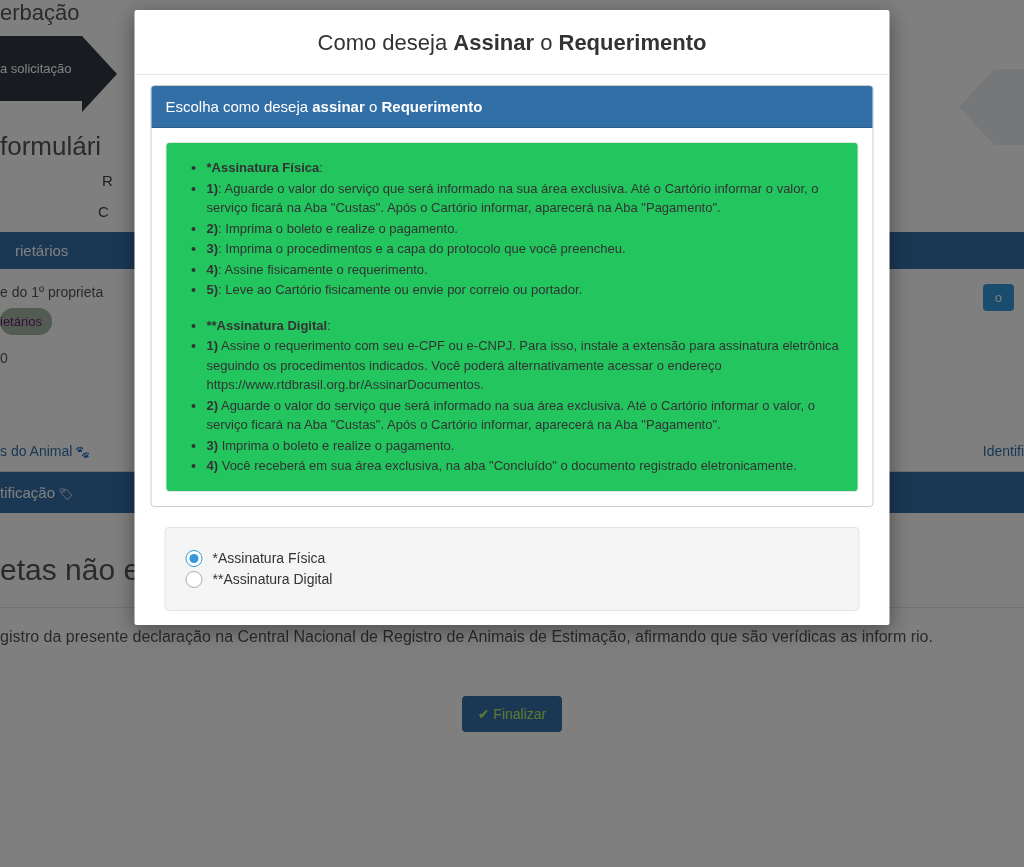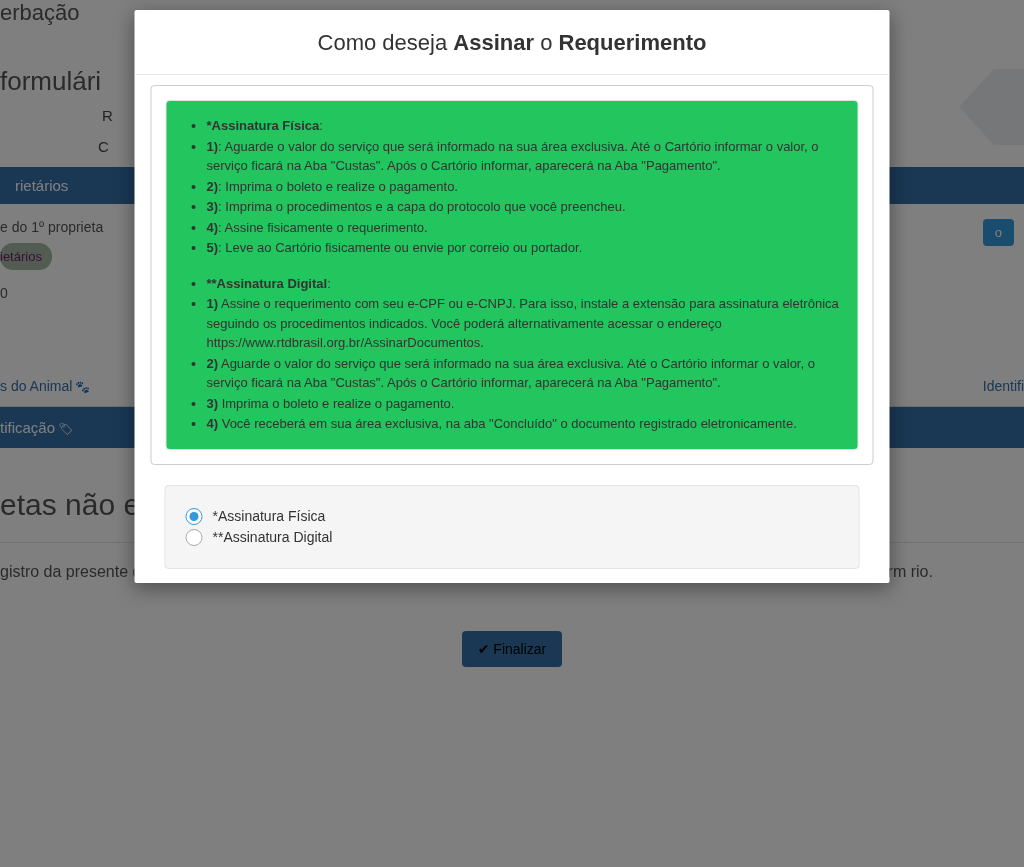--- a/index.html
+++ b/index.html
@@ -110,21 +110,21 @@
       padding: 40px 0 20px 0;
     }
     .paragraph {
       font-size: 16px;
       color: #555;
       padding: 20px 0 10px 0;
       border-top: 1px solid #e5e5e5;
     }
     .finalizar {
       background: #3471a9;
-      color: #000000;
+      color: #bef264;
       border: none;
       border-radius: 4px;
       padding: 10px 16px;
       font-size: 14px;
       margin: 40px auto 0;
       display: block;
     }
     
     
     .overlay {
@@ -225,20 +225,21 @@
     .check::before { content:"✔ "; }
     .paw::after { content:" 🐾"; font-size:12px; }
     .tagicon::after { content:" 🏷"; font-size:12px; }
   </style>
 </head>
 <body>
 
 <div class="backdrop">
   <div class="page-title-bg">erbação</div>
   <div style="position:relative">
+    <div class="crumb-dark">a solicitação</div>
     <div class="crumb-light">
       
     </div>
   </div>
   <h2 class="bg-h2">formulári</h2>
   <div class="bg-label">R</div>
   <div class="bg-label" style="padding-top:14px;padding-left:98px">C</div>
   <div class="panel-bar">rietários</div>
   <div class="bg-line" style="position:relative">
     <span>e do 1º proprieta</span>
@@ -259,20 +260,23 @@
   <button class="finalizar check">Finalizar</button>
 </div>
 
 <div class="overlay"></div>
 
 <div class="modal">
   <div class="modal-header">
     <span>Como deseja </span><b>Assinar</b><span> o </span><b>Requerimento</b>
   </div>
   <div class="panel">
+    <div class="panel-head">
+      <span>Escolha como deseja </span><b>assinar</b><span> o </span><b>Requerimento</b>
+    </div>
     <div class="panel-body">
       <div class="well">
         <ul>
           <li><b>*Assinatura Física</b>:</li>
           <li><b>1)</b><span>: Aguarde o valor do serviço que será informado na sua área exclusiva. Até o Cartório informar o valor, o serviço ficará na Aba "Custas". Após o Cartório informar, aparecerá na Aba "Pagamento".</span></li>
           <li><b>2)</b><span>: Imprima o boleto e realize o pagamento.</span></li>
           <li><b>3)</b><span>: Imprima o procedimentos e a capa do protocolo que você preencheu.</span></li>
           <li><b>4)</b><span>: Assine fisicamente o requerimento.</span></li>
           <li><b>5)</b><span>: Leve ao Cartório fisicamente ou envie por correio ou portador.</span></li>
           <li class="spacer"></li>

